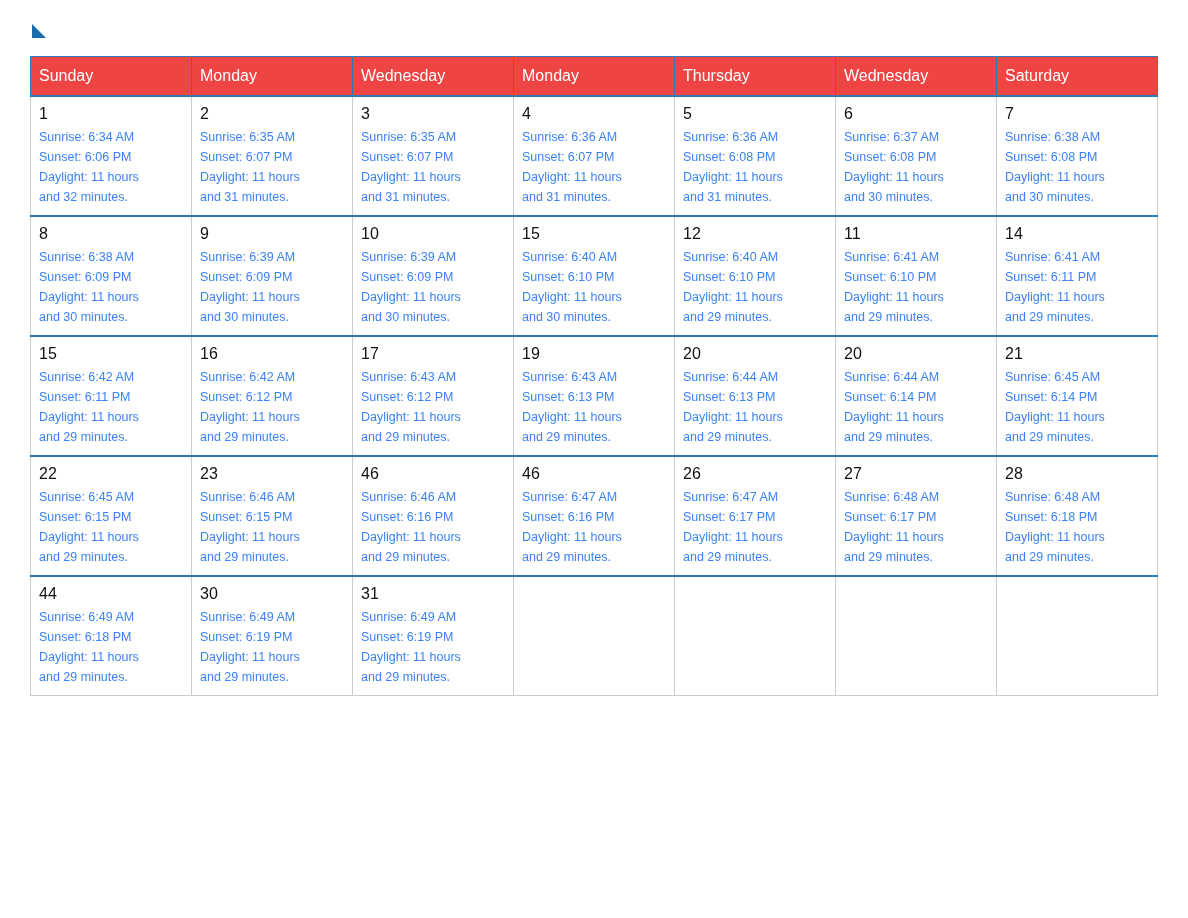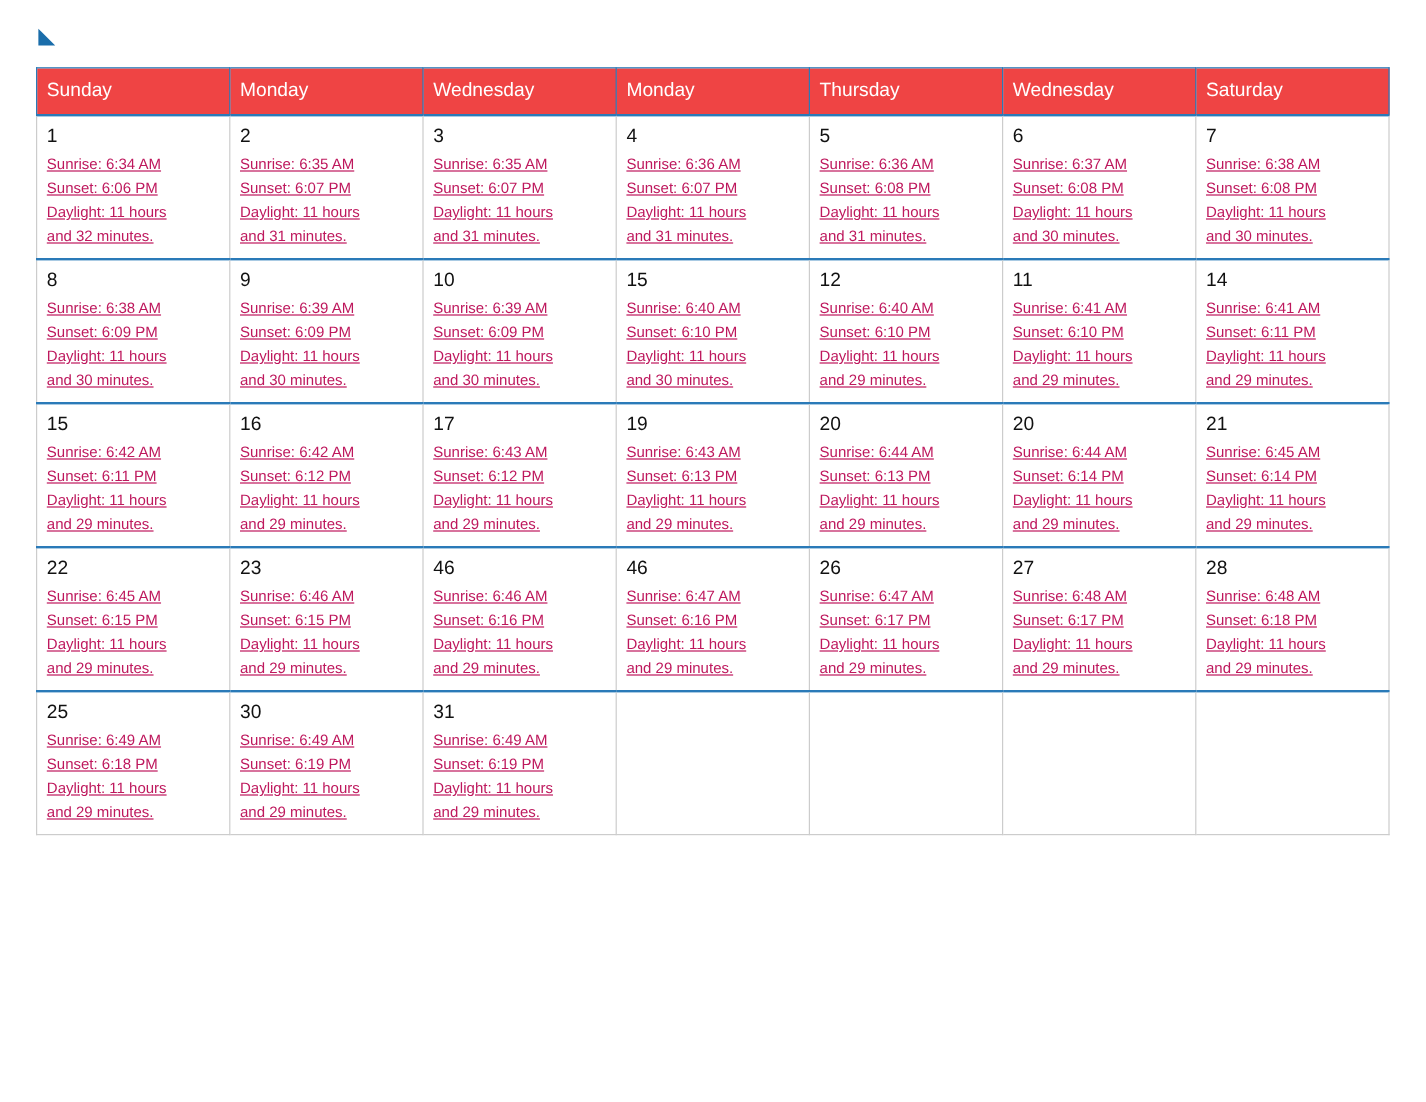--- a/index.html
+++ b/index.html
@@ -88,22 +88,21 @@
     .day-number {
       font-size: 16px;
       font-weight: normal;
       color: #111;
       display: block;
       margin-bottom: 4px;
     }
     .day-info {
       font-size: 12.5px;
       line-height: 1.6;
-      color: #be185d;
-      text-decoration: underline;
+      color: #3b82f6;
     }
     tbody tr td.empty {
       border-top: 2px solid #2a7ab8;
     }
   </style>
 </head>
 <body>
 
 <div class="header">
   <div class="logo">
@@ -389,21 +388,21 @@
         <div class="day-info">
           Sunrise: 6:48 AM<br>
           Sunset: 6:18 PM<br>
           Daylight: 11 hours<br>
           and 29 minutes.
         </div>
       </td>
       </tr>
       <tr>
         <td>
-        <span class="day-number">25</span>
+        <span class="day-number">44</span>
         <div class="day-info">
           Sunrise: 6:49 AM<br>
           Sunset: 6:18 PM<br>
           Daylight: 11 hours<br>
           and 29 minutes.
         </div>
       </td>
         <td>
         <span class="day-number">30</span>
         <div class="day-info">

